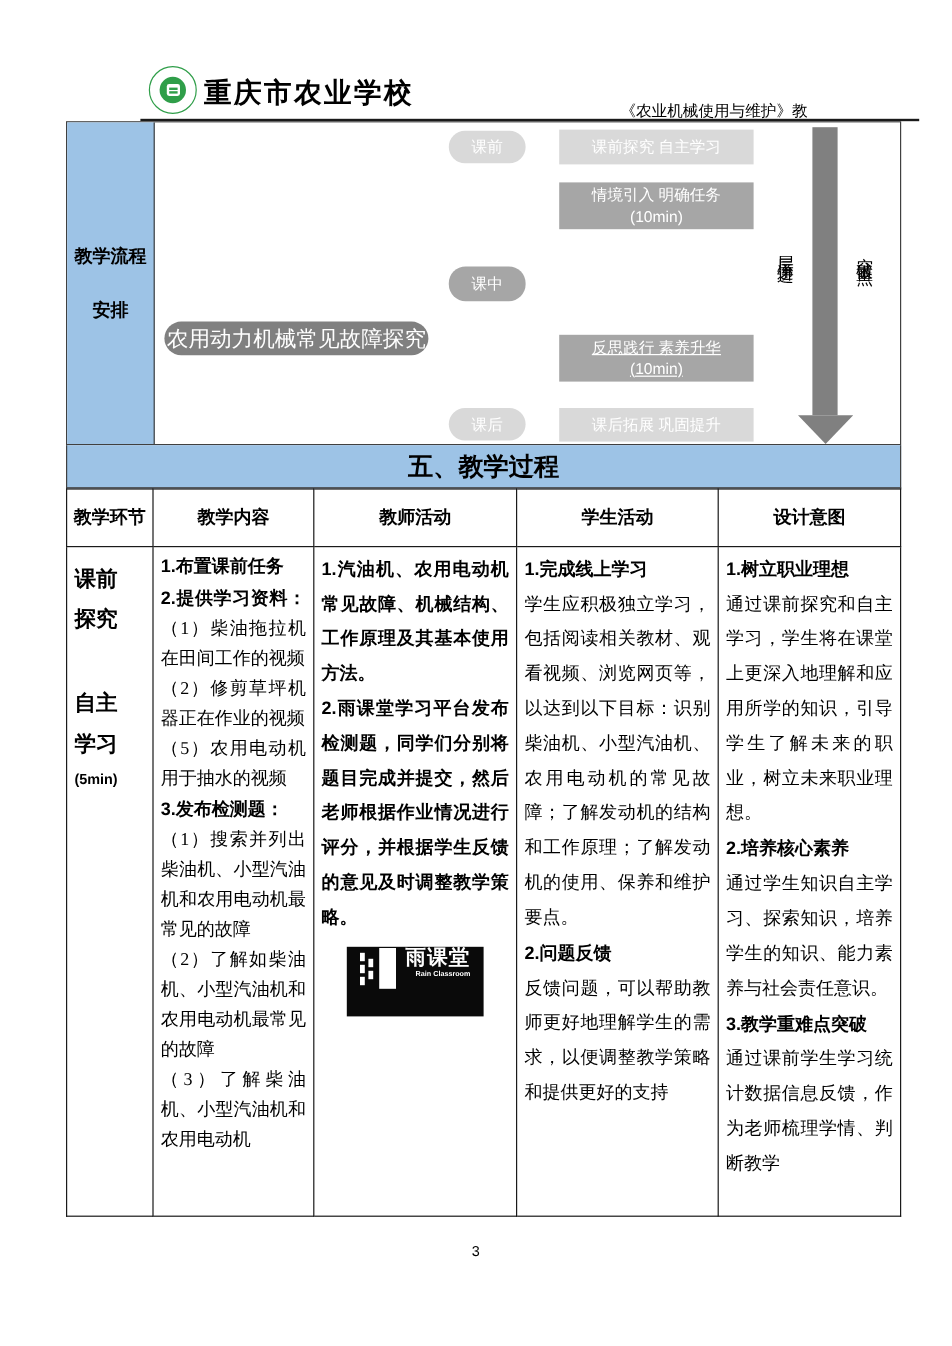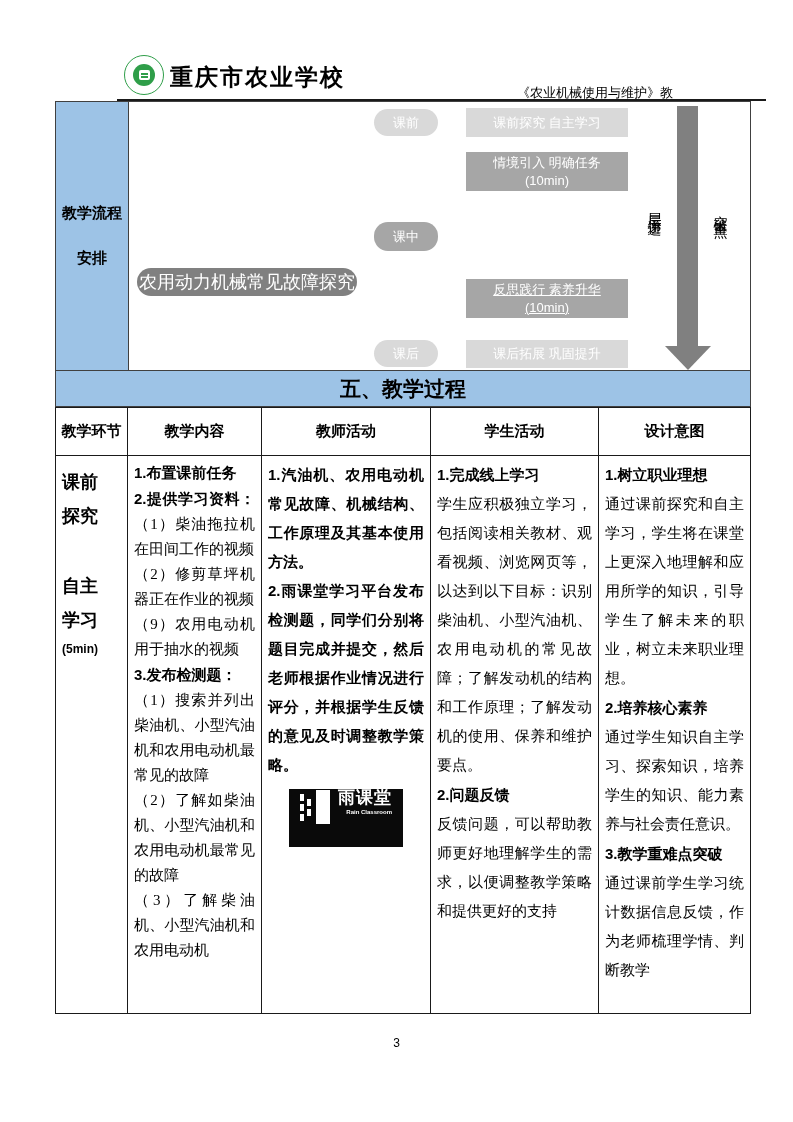--- a/index.html
+++ b/index.html
@@ -147,21 +147,21 @@
       <div class="stage-line">探究</div>
       <div class="stage-gap"></div>
       <div class="stage-line">自主</div>
       <div class="stage-line">学习</div>
       <div class="stage-duration">(5min)</div>
     </td>
     <td class="cell-content">
           <div class="para"><span class="b">1.布置课前任务</span></div>
           <div class="para"><span class="b">2.提供学习资料：</span><span>（1）柴油拖拉机在田间工作的视频</span></div>
           <div class="para"><span>（2）修剪草坪机器正在作业的视频</span></div>
-          <div class="para"><span>（9）农用电动机用于抽水的视频</span></div>
+          <div class="para"><span>（5）农用电动机用于抽水的视频</span></div>
           <div class="para"><span class="b">3.发布检测题：</span></div>
           <div class="para"><span>（1）搜索并列出柴油机、小型汽油机和农用电动机最常见的故障</span></div>
           <div class="para"><span>（2）了解如柴油机、小型汽油机和农用电动机最常见的故障</span></div>
           <div class="para"><span>（3）了解柴油机、小型汽油机和农用电动机</span></div>
         </td>
     <td class="cell-teacher">
       <div>
             <div class="para"><span class="b">1.汽油机、农用电动机常见故障、机械结构、工作原理及其基本使用方法。</span></div>
             <div class="para"><span class="b">2.雨课堂学习平台发布检测题，同学们分别将题目完成并提交，然后老师根据作业情况进行评分，并根据学生反馈的意见及时调整教学策略。</span></div>
           </div>

